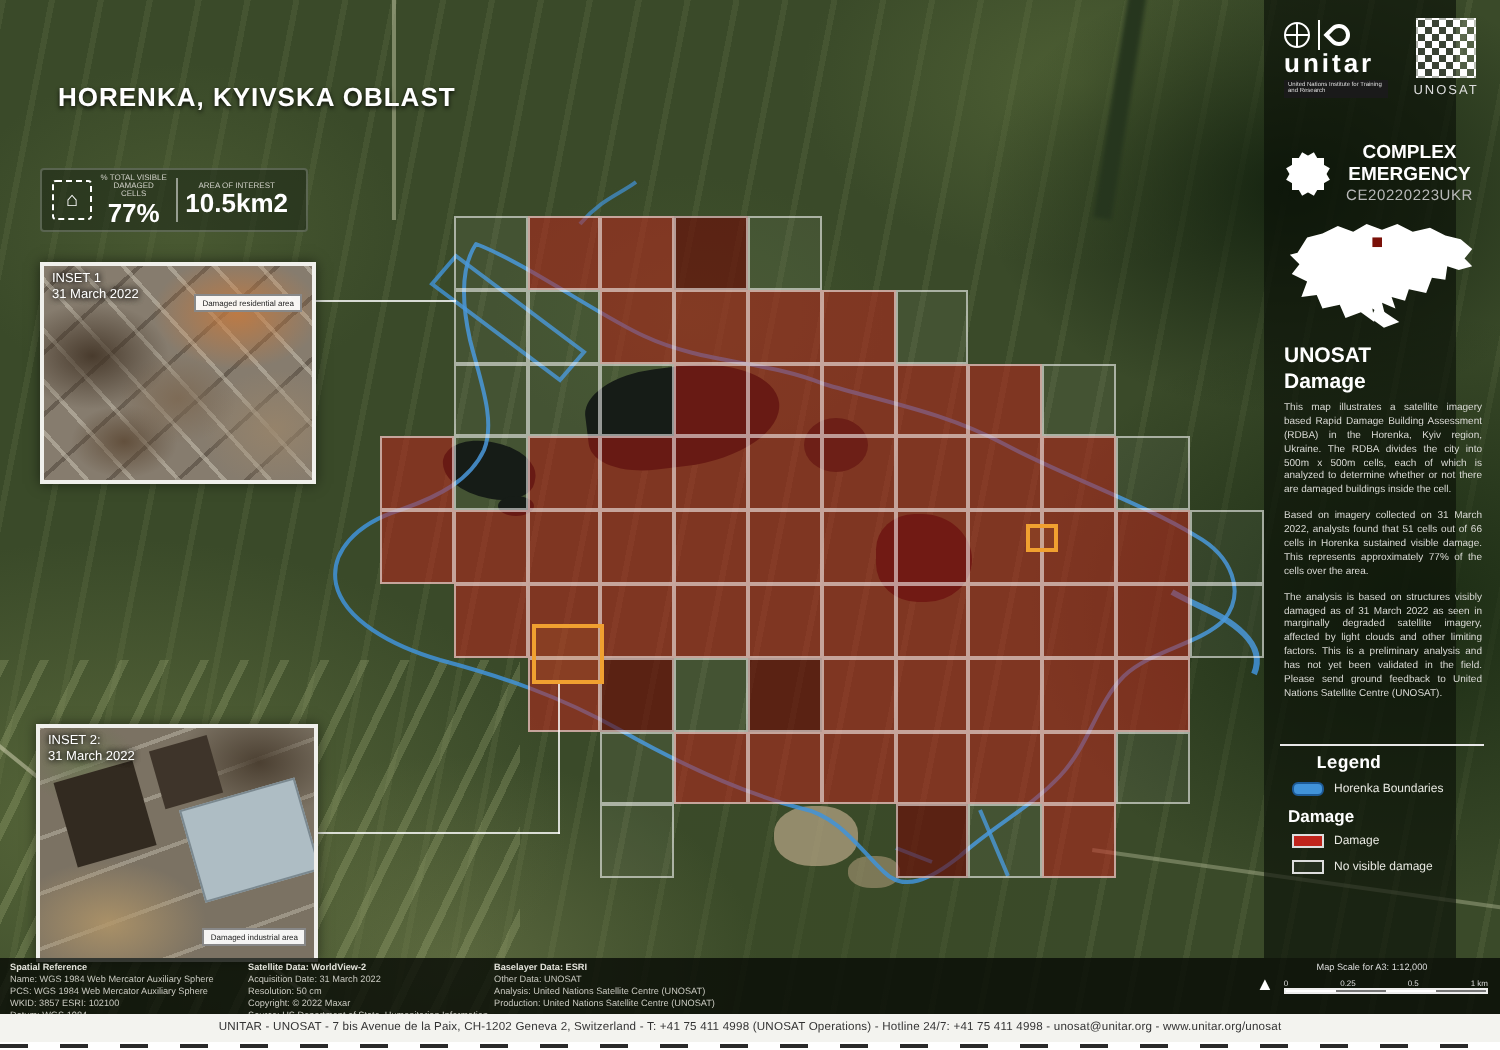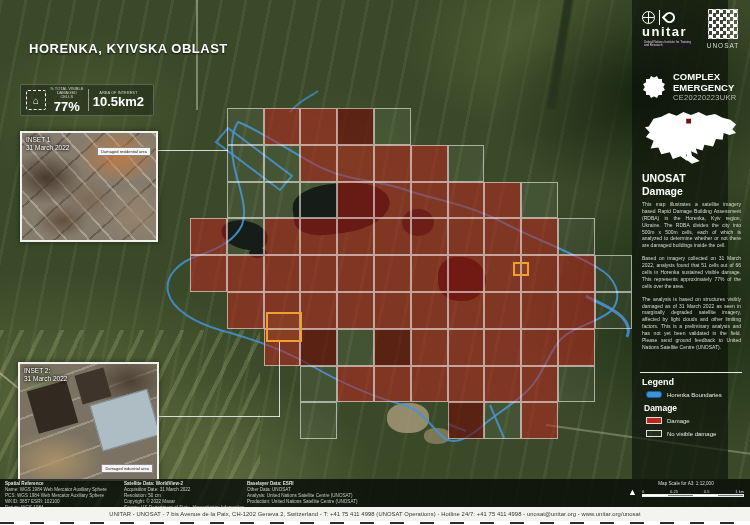--- a/index.html
+++ b/index.html
@@ -115,28 +115,28 @@
   .unitar-sub { font-size:3px; background:#1a1a1a; color:#ddd; padding:1px 2px; line-height:1.1; }
   .unosat-block { width:38px; text-align:center; }
   .qr { width:30px; height:30px; margin:0 auto;
     background:repeating-conic-gradient(#fff 0% 25%, rgba(255,255,255,.15) 0% 50%);
     background-size:7px 7px; border:1px solid rgba(255,255,255,.6); }
   .unosat-word { font-size:6.5px; letter-spacing:1px; color:#ddd; margin-top:3px; }
   .emergency { position:absolute; left:10px; top:72px; display:flex; align-items:center; gap:7px; }
   .burst { position:relative; width:24px; height:24px; flex:0 0 auto; }
   .burst span { position:absolute; left:4px; top:4px; width:16px; height:16px; background:#fff; }
   .burst span:nth-child(2){ transform:rotate(30deg); } .burst span:nth-child(3){ transform:rotate(60deg); }
-  .em-text { font-size:9.5px; font-weight:bold; line-height:1.15; color:#fff; }
+  .em-text { font-size:9.5px; font-weight:bold; line-height:1.15; color:#fff;text-align:center; }
   .em-code { font-size:7.5px; font-weight:normal; color:#b9b9b9; letter-spacing:.3px; }
   .ua-map { position:absolute; left:11px; top:106px; }
   .sb-title { position:absolute; left:10px; top:172px; font-size:10.5px; font-weight:bold; line-height:1.25; color:#fff; }
   .sb-paras { position:absolute; left:10px; top:201px; width:99px; }
   .sb-paras div { font-size:5px; line-height:1.38; color:#d9d9d4; margin-bottom:6px; text-align:justify; }
   .sb-divider { position:absolute; left:8px; top:372px; width:102px; height:1px; background:#e8e8e8; }
-  .legend-head { position:absolute; left:10px; top:377px; font-size:9px; font-weight:bold; color:#fff; }
+  .legend-head { position:absolute; left:26px; top:377px; font-size:9px; font-weight:bold; color:#fff;font-family:Liberation Mono, monospace; }
   .lg-row { position:absolute; left:14px; display:flex; align-items:center; gap:5px; }
   .lg-row .sw { width:16px; height:7px; border:1px solid #ddd; flex:0 0 auto; }
   .lg-row .tx { font-size:6px; color:#e8e8e2; }
   .lg-bound { top:391px; } .lg-bound .sw { background:#4193d9; border-color:#1d5a96; border-radius:3px; }
   .dmg-head { position:absolute; left:12px; top:403px; font-size:8.5px; font-weight:bold; color:#fff; }
   .lg-dmg { top:417px; } .lg-nod { top:430px; } .lg-nod .sw { background:rgba(255,255,255,.05); }
 
   
   .footer-dark { position:absolute; left:0; top:479px; width:750px; height:28px;
     background:rgba(8,12,6,.82); color:#c9c9c0; }

